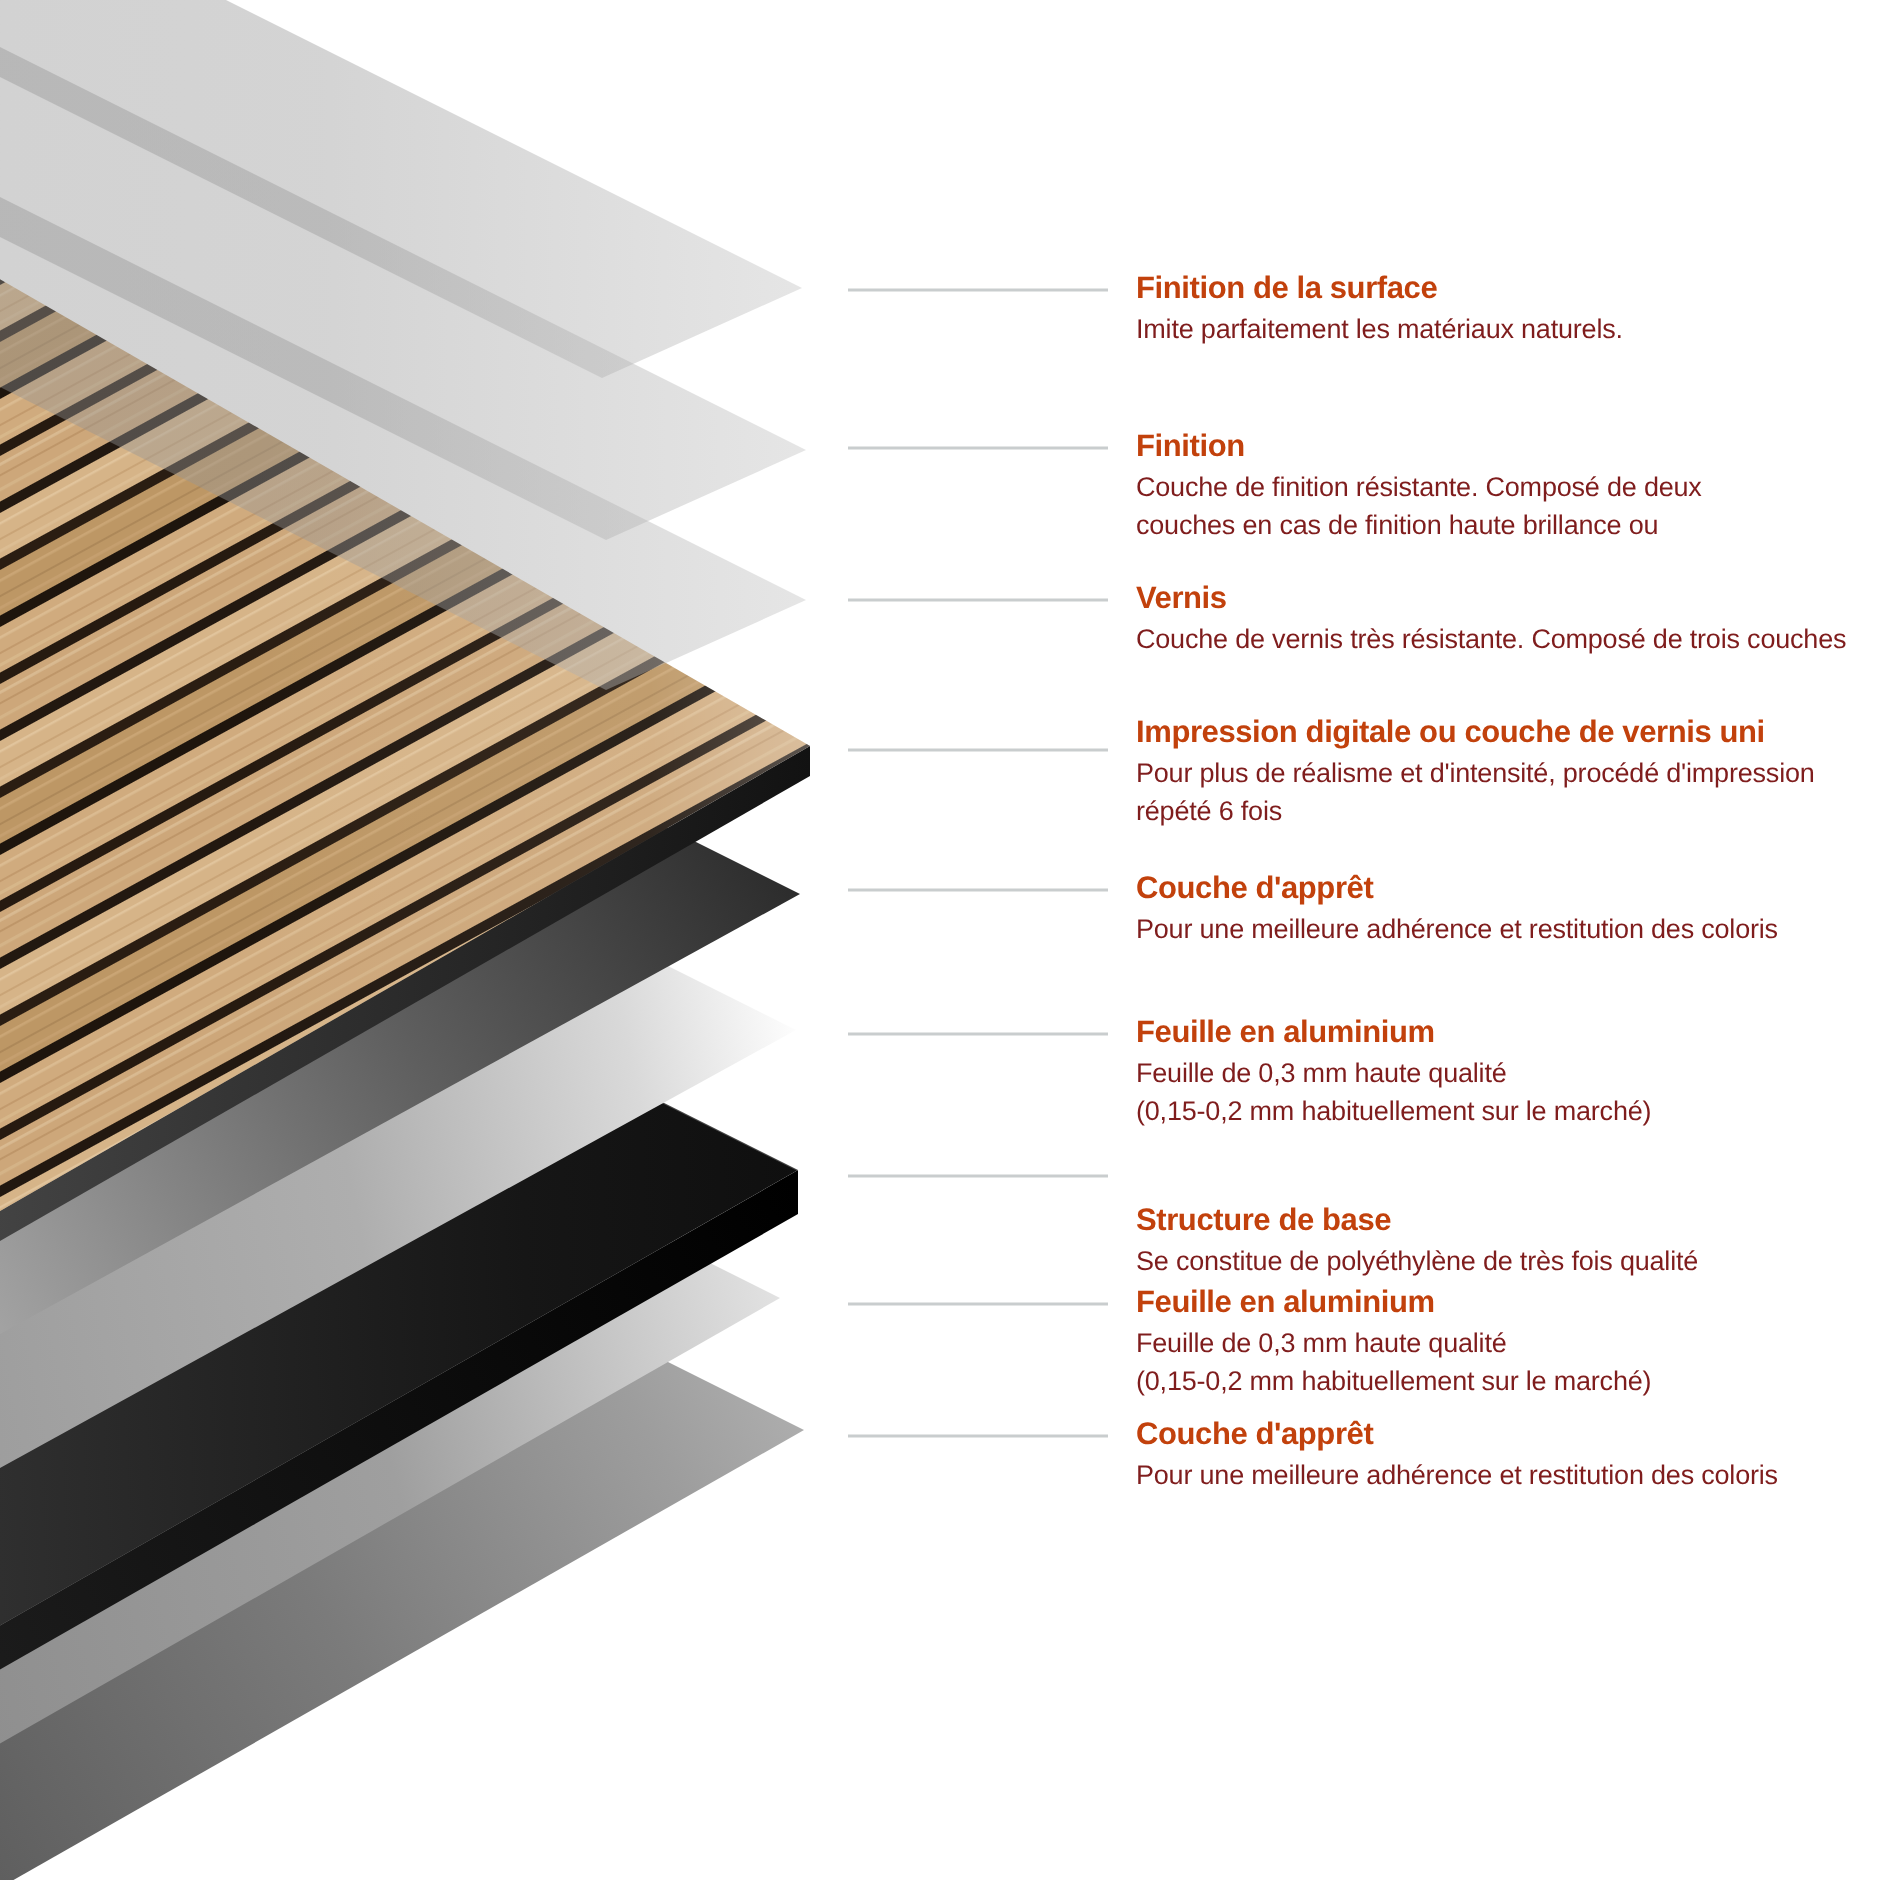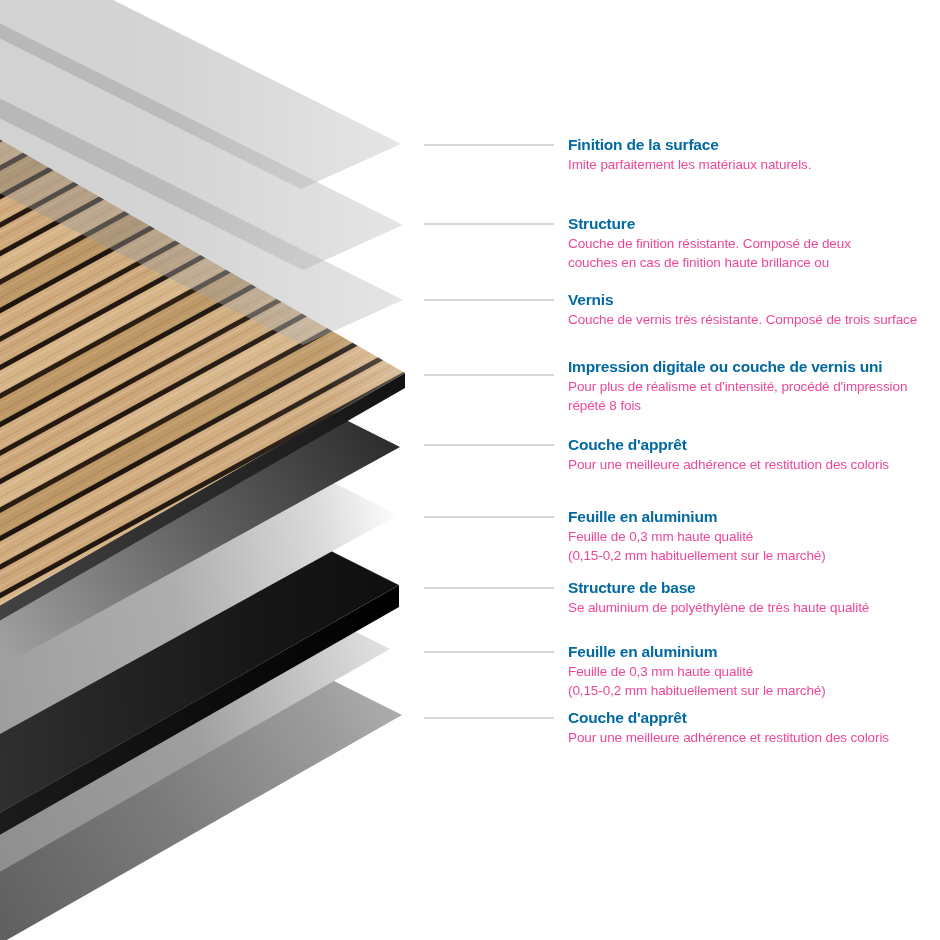--- a/index.html
+++ b/index.html
@@ -26,29 +26,29 @@
     position: absolute;
     left: 568px;
     width: 372px;
   }
   .label h3 {
     margin: 0;
     font-weight: bold;
     font-size: 15.5px;
     line-height: 21px;
     letter-spacing: -0.2px;
-    color: #0369a1;
+    color: #c2410c;
     white-space: nowrap;
   }
   .label p {
     margin: 0;
     font-size: 13.5px;
     line-height: 19px;
     letter-spacing: -0.1px;
-    color: #ec4899;
+    color: #7f1d1d;
     white-space: nowrap;
   }
 </style>
 </head>
 <body>
 
 <div id="stage">
 
   <svg id="diagram-svg" width="940" height="940" viewBox="0 0 940 940">
     <defs>
@@ -173,50 +173,50 @@
       <line x1="424" y1="718" x2="554" y2="718"></line>
     </g>
   </svg>
 
   <div class="label" style="top:134px">
     <h3>Finition de la surface</h3>
     <p>Imite parfaitement les matériaux naturels.</p>
   </div>
 
   <div class="label" style="top:213px">
-    <h3>Structure</h3>
+    <h3>Finition</h3>
     <p>Couche de finition résistante. Composé de deux</p>
     <p>couches en cas de finition haute brillance ou</p>
   </div>
 
   <div class="label" style="top:289px">
     <h3>Vernis</h3>
-    <p>Couche de vernis très résistante. Composé de trois surface</p>
+    <p>Couche de vernis très résistante. Composé de trois couches</p>
   </div>
 
   <div class="label" style="top:356px">
     <h3>Impression digitale ou couche de vernis uni</h3>
     <p>Pour plus de réalisme et d'intensité, procédé d'impression</p>
-    <p>répété 8 fois</p>
+    <p>répété 6 fois</p>
   </div>
 
   <div class="label" style="top:434px">
     <h3>Couche d'apprêt</h3>
     <p>Pour une meilleure adhérence et restitution des coloris</p>
   </div>
 
   <div class="label" style="top:506px">
     <h3>Feuille en aluminium</h3>
     <p>Feuille de 0,3 mm haute qualité</p>
     <p>(0,15-0,2 mm habituellement sur le marché)</p>
   </div>
 
-  <div class="label" style="top:577px">
+  <div class="label" style="top:600px">
     <h3>Structure de base</h3>
-    <p>Se aluminium de polyéthylène de très haute qualité</p>
+    <p>Se constitue de polyéthylène de très fois qualité</p>
   </div>
 
   <div class="label" style="top:641px">
     <h3>Feuille en aluminium</h3>
     <p>Feuille de 0,3 mm haute qualité</p>
     <p>(0,15-0,2 mm habituellement sur le marché)</p>
   </div>
 
   <div class="label" style="top:707px">
     <h3>Couche d'apprêt</h3>

